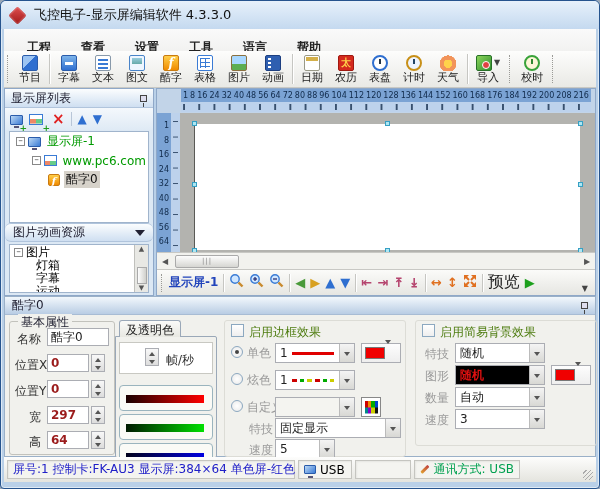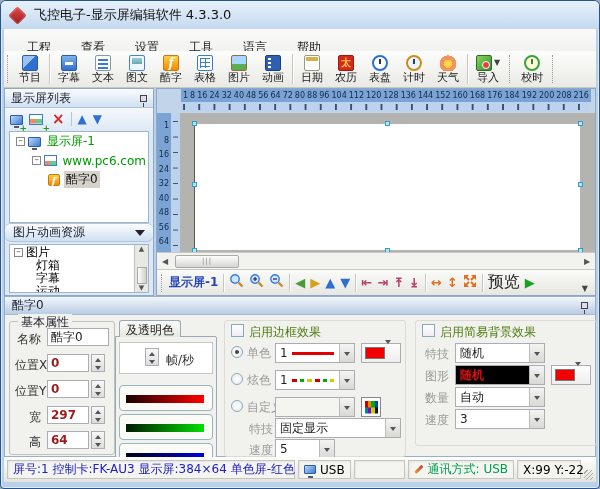--- a/index.html
+++ b/index.html
@@ -4,21 +4,21 @@
 <style>
   html,body{margin:0;padding:0;background:#9aa8b8;font-family:"DejaVu Sans",sans-serif;}
   *{box-sizing:border-box;}
   .window{position:relative;width:600px;height:489px;background:#b9d0e8;border:1px solid #26548e;border-radius:6px 6px 4px 4px;overflow:hidden;box-shadow:inset 0 0 0 1px rgba(255,255,255,.55);}
   .abs{position:absolute;}
   
   .titlebar{top:0;left:0;right:0;height:28px;display:flex;align-items:center;padding-left:10px;background:linear-gradient(#e7f1fb,#c4d9ef);}
   .app-icon{width:13px;height:13px;transform:rotate(45deg);background:linear-gradient(135deg,#e05050,#a01818);border-radius:2px;box-shadow:inset 0 0 0 1.5px #fff2;margin-right:10px;}
   .title-text{font-size:13px;color:#111;}
   
-  .menubar{top:28px;left:3px;right:3px;height:38px;background:linear-gradient(#fafafa,#ececea);display:flex;align-items:center;padding-left:8px;border-bottom:1px solid #d8d8d4;}
+  .menubar{top:28px;left:3px;right:3px;height:38px;background:linear-gradient(#fafafa,#ececea);display:flex;align-items:center;padding-left:8px;border-bottom:1px solid #d8d8d4;font-weight:bold;}
   .menu-item{font-size:12px;color:#222;padding:2px 15px;cursor:default;}
   
   .toolbar{top:50px;left:3px;right:3px;height:37px;background:linear-gradient(#fdfdfc,#e9e9e5);display:flex;align-items:stretch;border-bottom:1px solid #c9c9c4;}
   .tb-btn{display:flex;flex-direction:column;align-items:center;justify-content:center;padding:1px 6px;min-width:32px;}
   .tb-ic-row{display:flex;align-items:center;gap:2px;height:17px;}
   .tb-label{font-size:11px;color:#222;line-height:13px;white-space:nowrap;}
   .tb-sep{width:1px;background:#c6c6c2;margin:3px 2px;box-shadow:1px 0 0 #fff;}
   .tb-grip{width:3px;margin:4px 3px;border-left:1px dotted #9a9a96;}
   .caret{font-size:8px;color:#444;}
   
@@ -606,17 +606,16 @@
     <span class="sb-sec sb-info" style="width:288px">屏号:1 控制卡:FK-AU3 显示屏:384×64 单色屏-红色</span>
     <span class="sb-sec" style="width:54px">
       <span class="mini-monitor" style="width:12px;height:9px"></span>
       <span>USB</span>
     </span>
     <span class="sb-sec" style="width:56px"></span>
     <span class="sb-sec sb-comm" style="width:106px">
       <span class="pencil"></span>
       <span>通讯方式: USB</span>
     </span>
-    <span class="sb-sec" style="width:64px">X:99 Y:-22</span>
     <span class="sb-grip"></span>
   </div>
 
 </div>
 
 </body></html>

